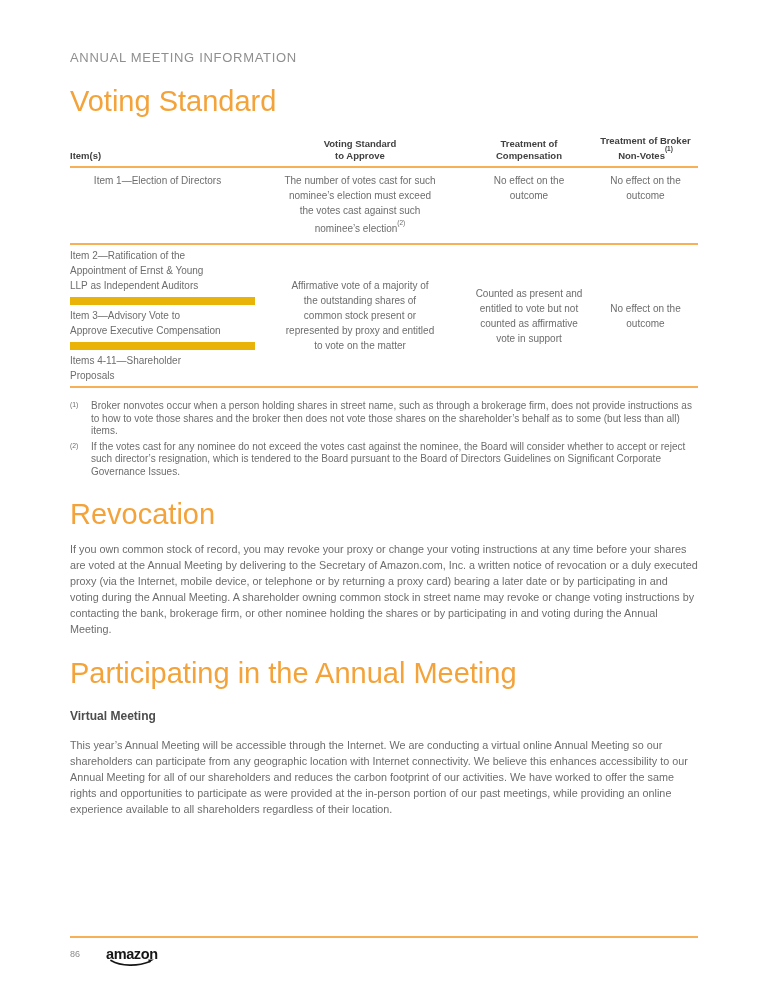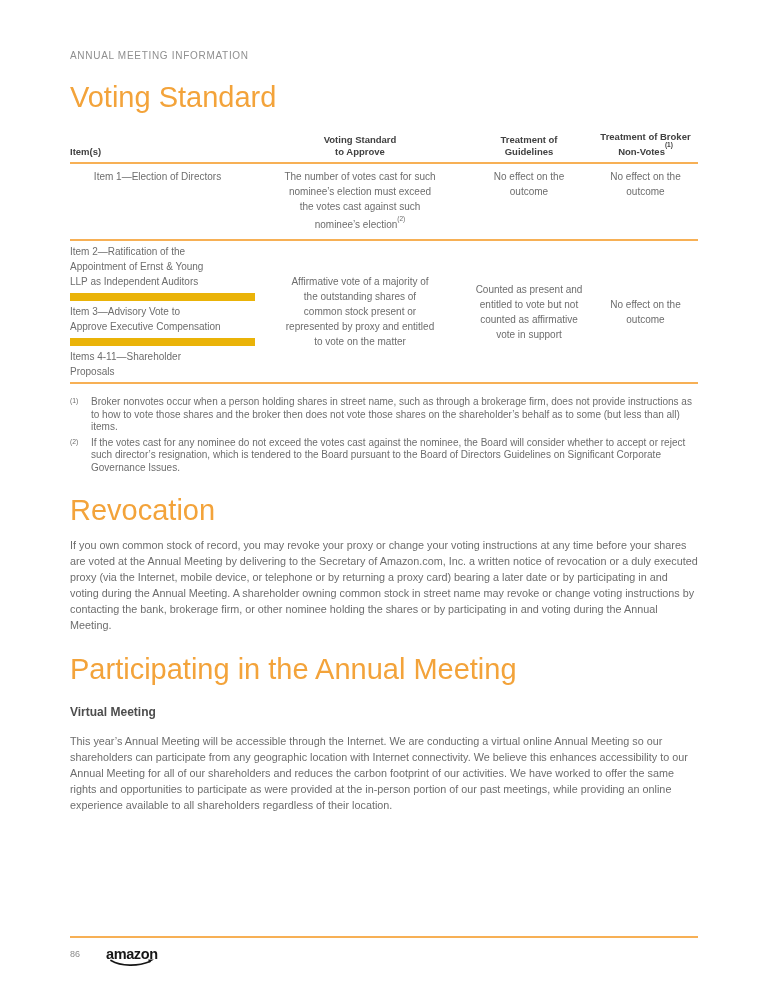--- a/index.html
+++ b/index.html
@@ -6,21 +6,21 @@
   .page{
     position:relative;
     width:768px;height:1000px;
     background:#ffffff;
     font-family:"Liberation Sans","DejaVu Sans",sans-serif;
     color:#6d6d6d;
     overflow:hidden;
   }
   .content{position:absolute;left:70px;top:50px;width:628px;}
   .eyebrow{
-    font-size:10px;letter-spacing:.7px;color:#8f8f8f;font-weight:400;
+    font-size:13px;letter-spacing:.7px;color:#8f8f8f;font-weight:400;
   }
   h1.sec{
     margin:20px 0 0 0;
     font-size:29px;font-weight:400;color:#f3a33a;line-height:33px;
   }
   h2.sub{
     margin:15px 0 0 0;
     font-size:12px;font-weight:700;color:#4d4d4d;line-height:22px;
   }
   p.body{
@@ -75,21 +75,21 @@
 
     <div class="eyebrow">ANNUAL MEETING INFORMATION</div>
 
     <h1 class="sec">Voting Standard</h1>
 
     <div class="vtable">
 
       <div class="trow thead">
         <div class="th c1">Item(s)</div>
         <div class="th c2"><span>Voting Standard</span><br><span>to Approve</span></div>
-        <div class="th c3"><span>Treatment of</span><br><span>Guidelines</span></div>
+        <div class="th c3"><span>Treatment of</span><br><span>Compensation</span></div>
         <div class="th c4"><span>Treatment of Broker</span><br><span><span>Non-Votes</span><sup class="fnref">(1)</sup></span></div>
       </div>
 
       <div class="trow row1">
         <div class="td c1">Item 1—Election of Directors</div>
         <div class="td c2"><span>The number of votes cast for such<br>nominee’s election must exceed<br>the votes cast against such</span><br><span><span>nominee’s election</span><sup class="fnref">(2)</sup></span></div>
         <div class="td c2">No effect on the<br>outcome</div>
         <div class="td c2">No effect on the<br>outcome</div>
       </div>
 

